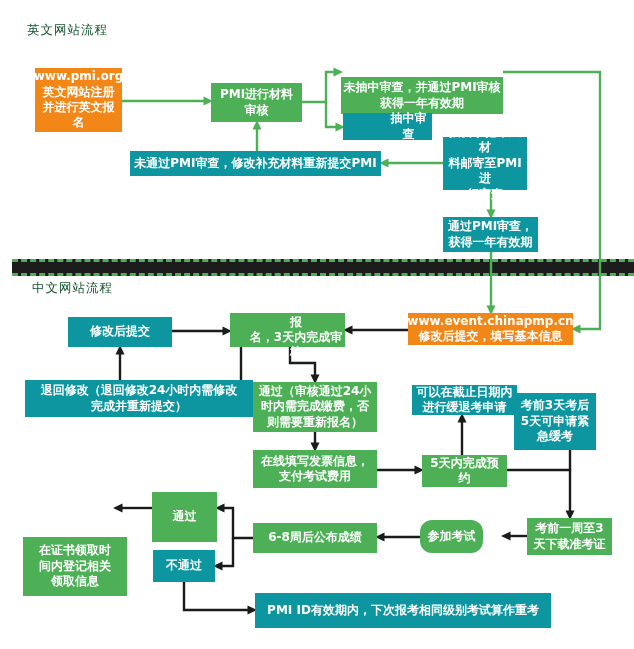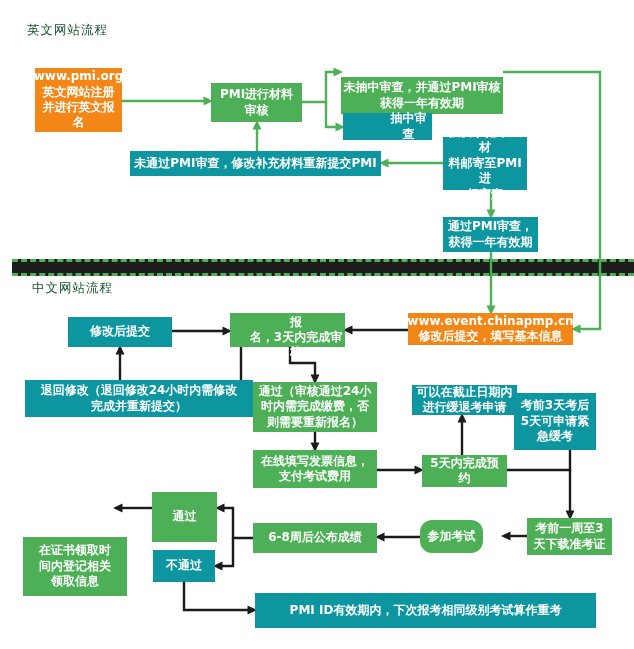--- a/index.html
+++ b/index.html
@@ -133,16 +133,16 @@
 约</div>
       <div class="node green" style="left: 23px; top: 506px; width: 104px; height: 59px; margin-top: 31px;">在证书领取时
 间内登记相关
 领取信息</div>
       <div class="node green" style="left: 152px; top: 492px; width: 65px; height: 50px;">通过</div>
       <div class="node green" style="left: 253px; top: 523px; width: 124px; height: 30px;">6-8周后公布成绩</div>
       <div class="node green" style="left: 420px; top: 520px; width: 63px; height: 33px; border-radius: 12px;">参加考试</div>
       <div class="node green" style="left: 527px; top: 518px; width: 85px; height: 37px;">考前一周至3
 天下载准考证</div>
       <div class="node teal" style="left: 153px; top: 550px; width: 62px; height: 32px;">不通过</div>
-      <div class="node teal" style="left: 255px; top: 593px; width: 341px; height: 35px;">PMI ID有效期内，下次报考相同级别考试算作重考</div>
+      <div class="node teal" style="left: 255px; top: 593px; width: 296px; height: 35px;">PMI ID有效期内，下次报考相同级别考试算作重考</div>
     </div>
 
 </div>
 
 </body></html>

